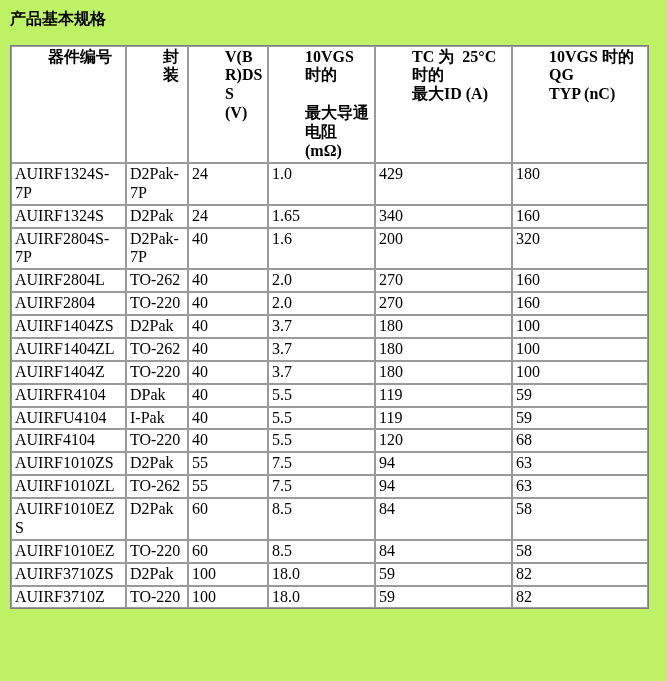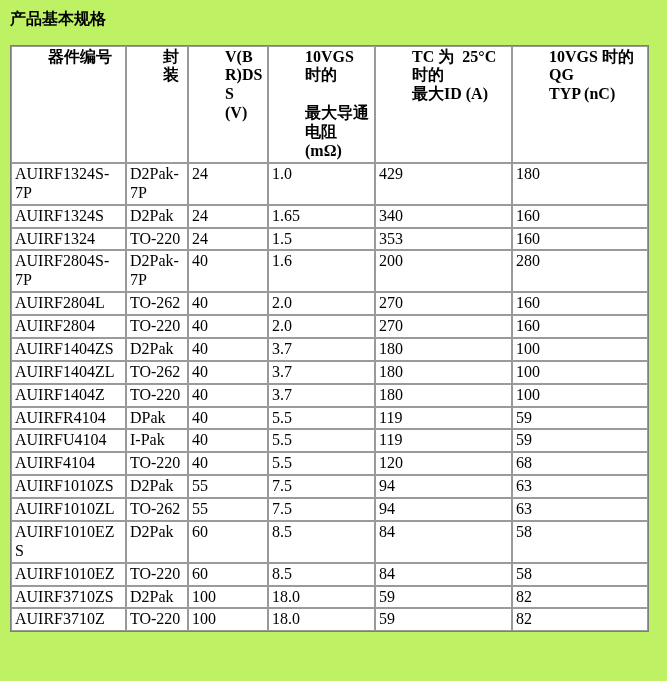--- a/index.html
+++ b/index.html
@@ -108,34 +108,26 @@
         </tr>
         <tr>
           <td>AUIRF1324S</td>
           <td>D2Pak</td>
           <td>24</td>
           <td>1.65</td>
           <td>340</td>
           <td>160</td>
         </tr>
         <tr>
-          <td>AUIRF1324</td>
-          <td>TO-220</td>
-          <td>24</td>
-          <td>1.5</td>
-          <td>353</td>
-          <td>160</td>
-        </tr>
-        <tr>
           <td>AUIRF2804S-7P</td>
           <td>D2Pak-7P</td>
           <td>40</td>
           <td>1.6</td>
           <td>200</td>
-          <td>280</td>
+          <td>320</td>
         </tr>
         <tr>
           <td>AUIRF2804L</td>
           <td>TO-262</td>
           <td>40</td>
           <td>2.0</td>
           <td>270</td>
           <td>160</td>
         </tr>
         <tr>

